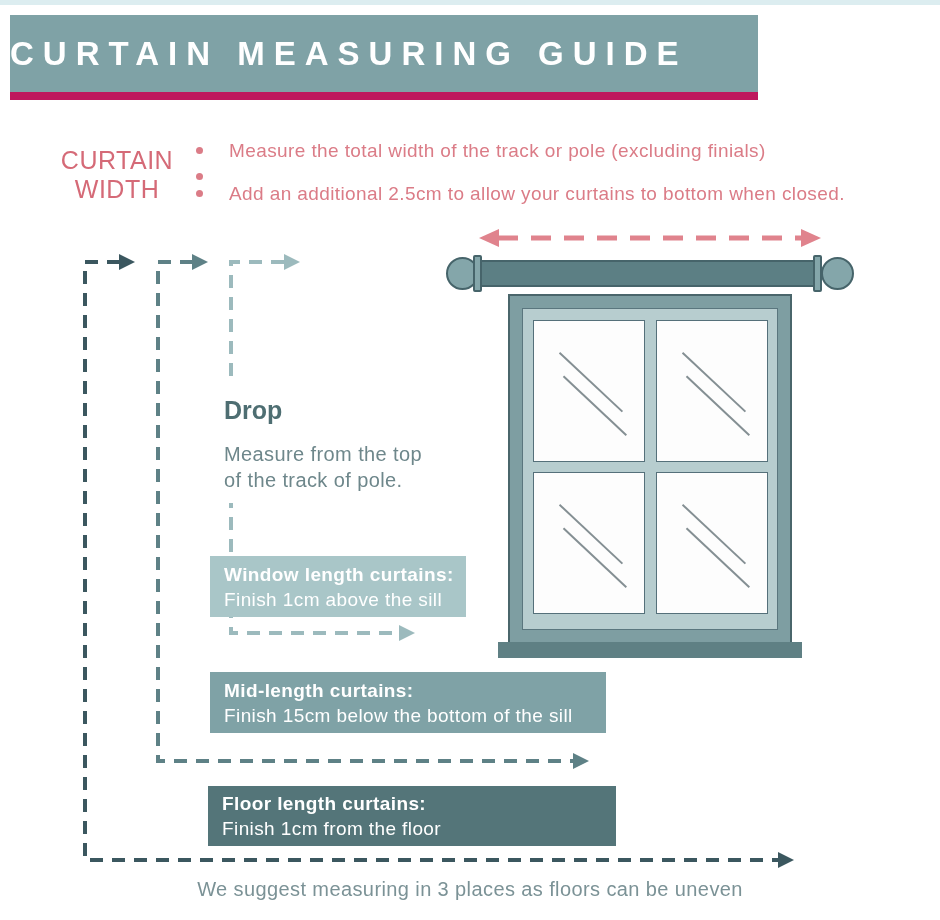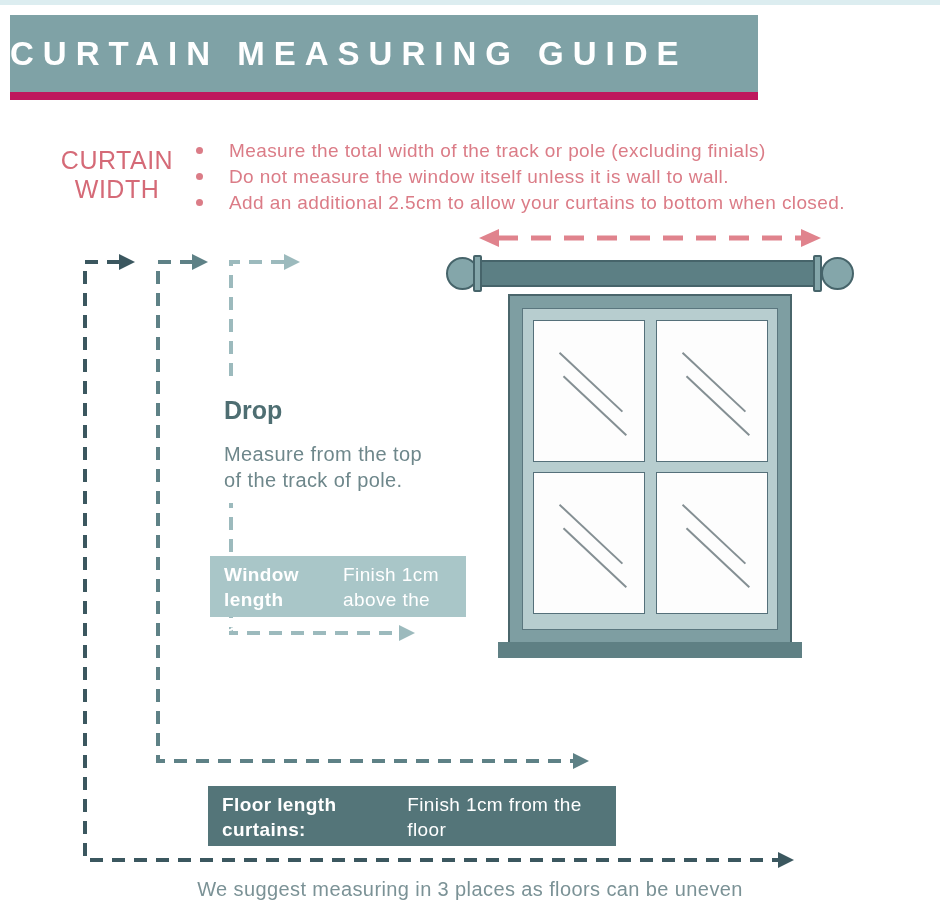--- a/index.html
+++ b/index.html
@@ -69,21 +69,21 @@
                background: #5f8084; z-index: 2; }
   
   .drop-block {
     position: absolute; left: 212px; top: 384px; width: 220px;
     background: #ffffff; z-index: 2; padding: 4px 6px 10px 12px;
   }
   .drop-block h2 { color: #4e6e72; font-size: 25px; font-weight: bold; margin-bottom: 16px; margin-top: 8px; }
   .drop-block p  { color: #6e878b; font-size: 20px; line-height: 26px; letter-spacing: 0.4px; }
   
   .len-box { position: absolute; z-index: 2; color: #ffffff;
-             padding: 6px 10px 6px 14px; display: flex; flex-direction: row; justify-content: center; }
+             padding: 6px 10px 6px 14px; display: flex; flex-direction: column; justify-content: center; }
   .len-box .t { font-weight: bold; font-size: 19px; line-height: 25px; letter-spacing: 0.4px; }
   .len-box .s { font-size: 19px; line-height: 25px; letter-spacing: 0.4px; }
   .len-box.window { left: 210px; top: 556px; width: 256px; height: 61px; background: #a9c6c8; }
   .len-box.mid    { left: 210px; top: 672px; width: 396px; height: 61px; background: #7fa2a6; }
   .len-box.floor  { left: 208px; top: 786px; width: 408px; height: 60px; background: #547579; }
   .footer-note {
     position: absolute; left: 0; top: 878px; width: 940px;
     color: #7b9296; font-size: 20px; text-align: center; letter-spacing: 0.4px;
   }
 </style>
@@ -103,21 +103,20 @@
     <div>WIDTH</div>
   </div>
 
   <ul class="bullets">
     <li>
       <span class="dot"></span>
       <span>Measure the total width of the track or pole (excluding finials)</span>
     </li>
     <li>
       <span class="dot"></span>
-      <span>Do not measure the window itself unless it is wall to wall.</span>
     </li>
     <li>
       <span class="dot"></span>
       <span>Add an additional 2.5cm to allow your curtains to bottom when closed.</span>
     </li>
   </ul>
 
   <svg class="diagram" viewBox="0 0 940 920">
 
     <g>
@@ -186,20 +185,24 @@
     <p>
       <span>Measure from the top</span><br>
       <span>of the track of pole.</span>
     </p>
   </div>
 
   <div class="len-box window">
     <div class="t">Window length curtains:</div>
     <div class="s">Finish 1cm above the sill</div>
   </div>
+  <div class="len-box mid">
+    <div class="t">Mid-length curtains:</div>
+    <div class="s">Finish 15cm below the bottom of the sill</div>
+  </div>
   <div class="len-box floor">
     <div class="t">Floor length curtains:</div>
     <div class="s">Finish 1cm from the floor</div>
   </div>
 
   <div class="footer-note">We suggest measuring in 3 places as floors can be uneven</div>
 
 </div>
 
 </body></html>

